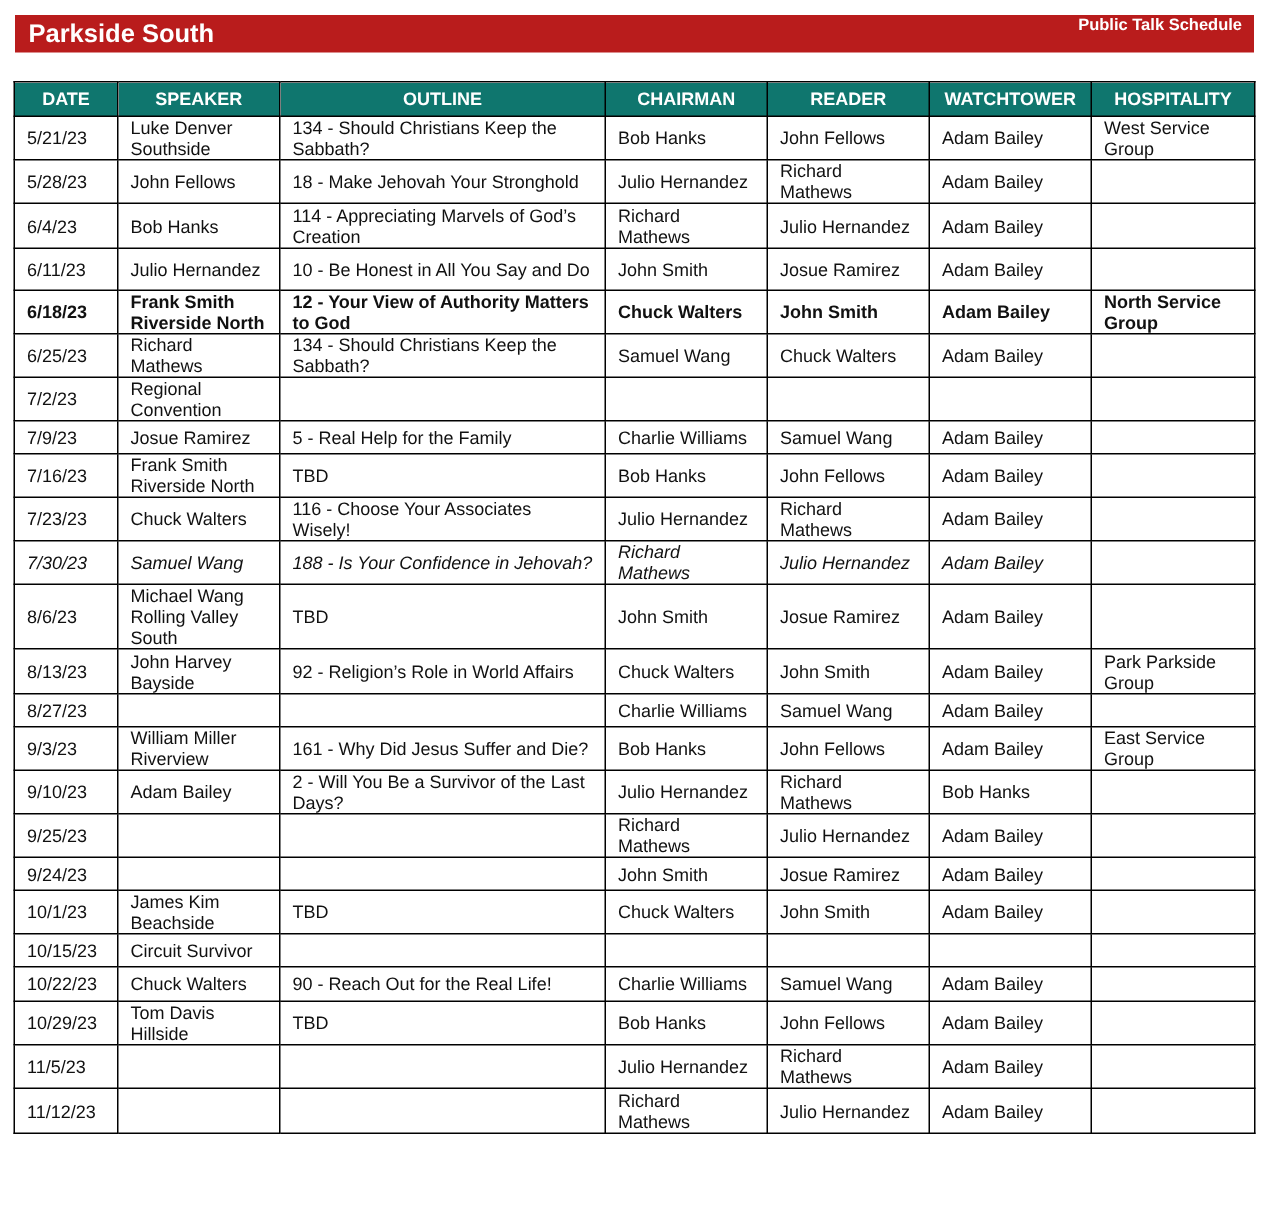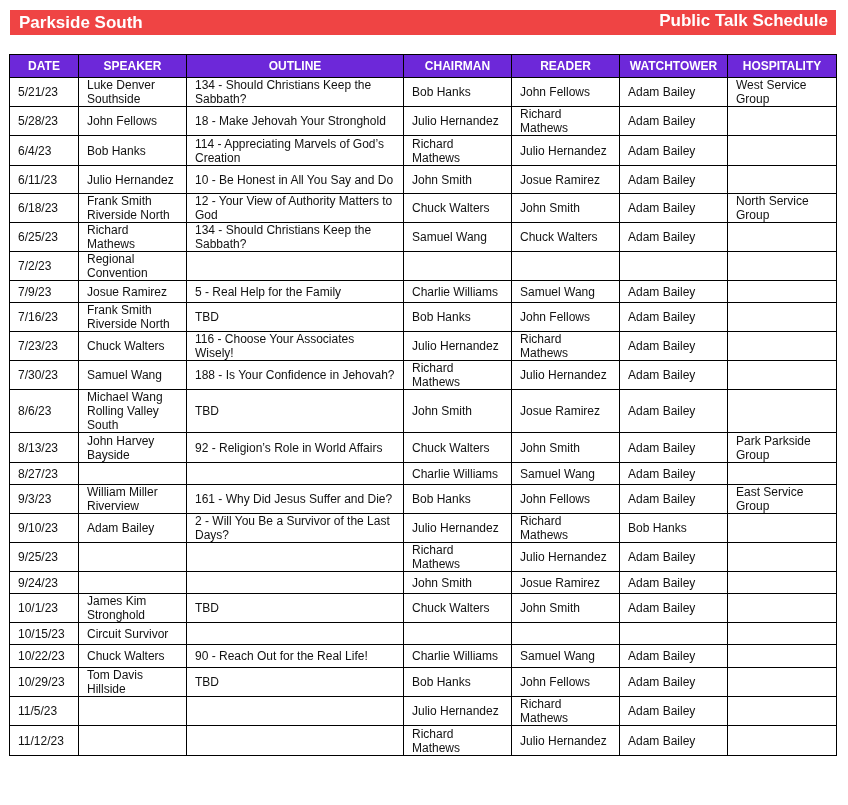--- a/index.html
+++ b/index.html
@@ -1,26 +1,26 @@
 <!DOCTYPE html>
 <html><head>
 <meta charset="utf-8">
 <style>
   html, body { margin: 0; padding: 0; background: #ffffff; }
   body { width: 848px; height: 805px; position: relative; overflow: hidden;
          font-family: "Liberation Sans", sans-serif; }
   .titlebar { position: absolute; left: 10px; top: 10px; width: 826px; height: 25px;
-              background: #ef4444; color: #ffffff; font-weight: bold; }
+              background: #b91c1c; color: #ffffff; font-weight: bold; }
   .titlebar .left { position: absolute; left: 9px; top: 3px; font-size: 17px; }
-  .titlebar .right { position: absolute; right: 8px; top: 1px; font-size: 17px; }
+  .titlebar .right { position: absolute; right: 8px; top: 1px; font-size: 11px; }
   table.sched { position: absolute; left: 9px; top: 54px; border-collapse: collapse;
                 table-layout: fixed; width: 827px; font-size: 12px; color: #111; }
   table.sched th, table.sched td { border: 1px solid #000; padding: 0 8px; overflow: hidden;
                                    line-height: 14px; vertical-align: middle; }
-  table.sched th { background: #6d28d9; color: #ffffff; font-weight: bold; font-size: 12px;
+  table.sched th { background: #0f766e; color: #ffffff; font-weight: bold; font-size: 12px;
                    height: 22px; text-align: center; padding: 0 2px; }
   table.sched td { background: #ffffff; text-align: left; }
   table.sched td.date { padding-left: 8px; }
 </style>
 </head>
 <body>
 
 <div class="titlebar">
   <span class="left">Parkside South</span>
   <span class="right">Public Talk Schedule</span>
@@ -77,21 +77,21 @@
       </tr>
       <tr style="height: 28px;">
         <td class="date">6/11/23</td>
         <td>Julio Hernandez</td>
         <td>10 - Be Honest in All You Say and Do</td>
         <td>John Smith</td>
         <td>Josue Ramirez</td>
         <td>Adam Bailey</td>
         <td></td>
       </tr>
-      <tr style="height: 29px;">
+      <tr style="height: 29px; font-weight: bold;">
         <td class="date">6/18/23</td>
         <td>Frank Smith Riverside North</td>
         <td>12 - Your View of Authority Matters to God</td>
         <td>Chuck Walters</td>
         <td>John Smith</td>
         <td>Adam Bailey</td>
         <td>North Service Group</td>
       </tr>
       <tr style="height: 28px;">
         <td class="date">6/25/23</td>
@@ -131,21 +131,21 @@
       </tr>
       <tr style="height: 28px;">
         <td class="date">7/23/23</td>
         <td>Chuck Walters</td>
         <td>116 - Choose Your Associates Wisely!</td>
         <td>Julio Hernandez</td>
         <td>Richard Mathews</td>
         <td>Adam Bailey</td>
         <td></td>
       </tr>
-      <tr style="height: 29px;">
+      <tr style="height: 29px; font-style: italic;">
         <td class="date">7/30/23</td>
         <td>Samuel Wang</td>
         <td>188 - Is Your Confidence in Jehovah?</td>
         <td>Richard Mathews</td>
         <td>Julio Hernandez</td>
         <td>Adam Bailey</td>
         <td></td>
       </tr>
       <tr style="height: 41px;">
         <td class="date">8/6/23</td>
@@ -205,21 +205,21 @@
         <td class="date">9/24/23</td>
         <td></td>
         <td></td>
         <td>John Smith</td>
         <td>Josue Ramirez</td>
         <td>Adam Bailey</td>
         <td></td>
       </tr>
       <tr style="height: 28px;">
         <td class="date">10/1/23</td>
-        <td>James Kim Stronghold</td>
+        <td>James Kim Beachside</td>
         <td>TBD</td>
         <td>Chuck Walters</td>
         <td>John Smith</td>
         <td>Adam Bailey</td>
         <td></td>
       </tr>
       <tr style="height: 22px;">
         <td class="date">10/15/23</td>
         <td>Circuit Survivor</td>
         <td></td>

